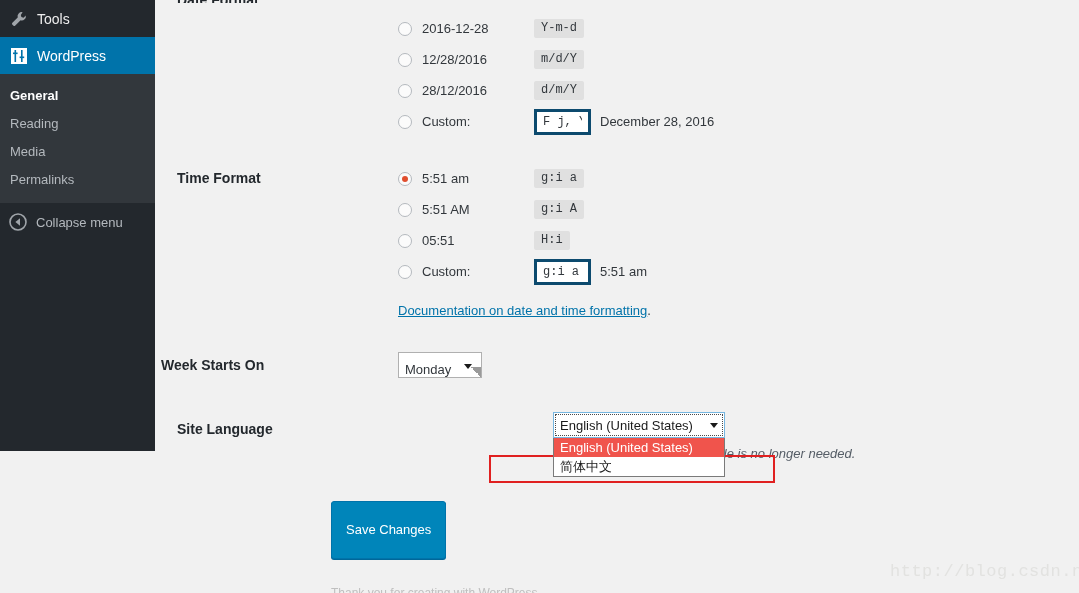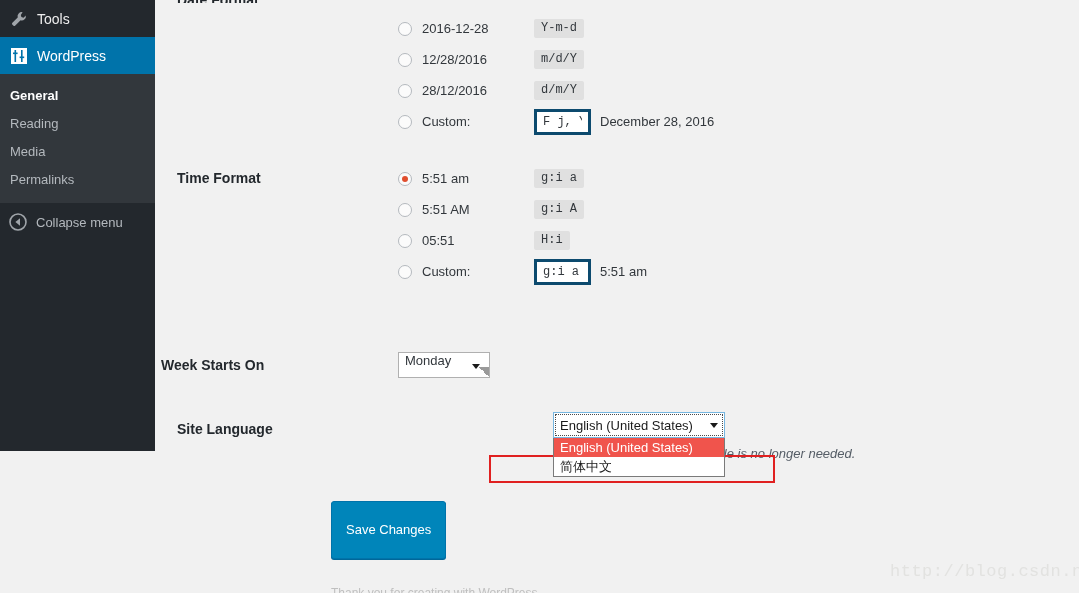--- a/index.html
+++ b/index.html
@@ -148,30 +148,30 @@
     color: #32373c;
   }
   .doc-link {
     color: #0073aa;
     text-decoration: underline;
     cursor: pointer;
   }
 
   
   .sel-week {
-    width: 92px;
+    width: 84px;
     height: 26px;
     background: #ffffff;
     border: 1px solid #b0b0b0;
     border-radius: 0;
     font-size: 13px;
     color: #32373c;
     padding-left: 6px;
     display: flex;
-    align-items: flex-start;
+    align-items: flex-end;
     position: relative;
     cursor: pointer;
   }
   .sel-week .tri {
     position: absolute;
     right: 9px; top: 11px;
     width: 0; height: 0;
     border-left: 4px solid transparent;
     border-right: 4px solid transparent;
     border-top: 5px solid #1a1a1a;
@@ -411,20 +411,23 @@
           <span class="opt-text">05:51</span>
           <span class="code-chip">H:i</span>
         </div>
         <div class="opt-row">
           <span class="radio"></span>
           <span class="opt-text">Custom:</span>
           <input class="text-input" value="g:i a" style="">
           <span class="preview-text">5:51 am</span>
         </div>
 
+        <div class="doc-link-wrap" style="margin-top:16px;">
+          <span class="doc-link">Documentation on date and time formatting</span><span>.</span>
+        </div>
       </div>
     </div>
 
     <div class="form-row" style="left:0; top:352px; width:924px;">
       <div style="position:absolute; left:6px; top:4px;">
         <span class="field-label">Week Starts On</span>
       </div>
       <div class="sel-week" style="position:absolute; left:243px; top:0;">
         <span>Monday</span>
         <span class="tri"></span>

